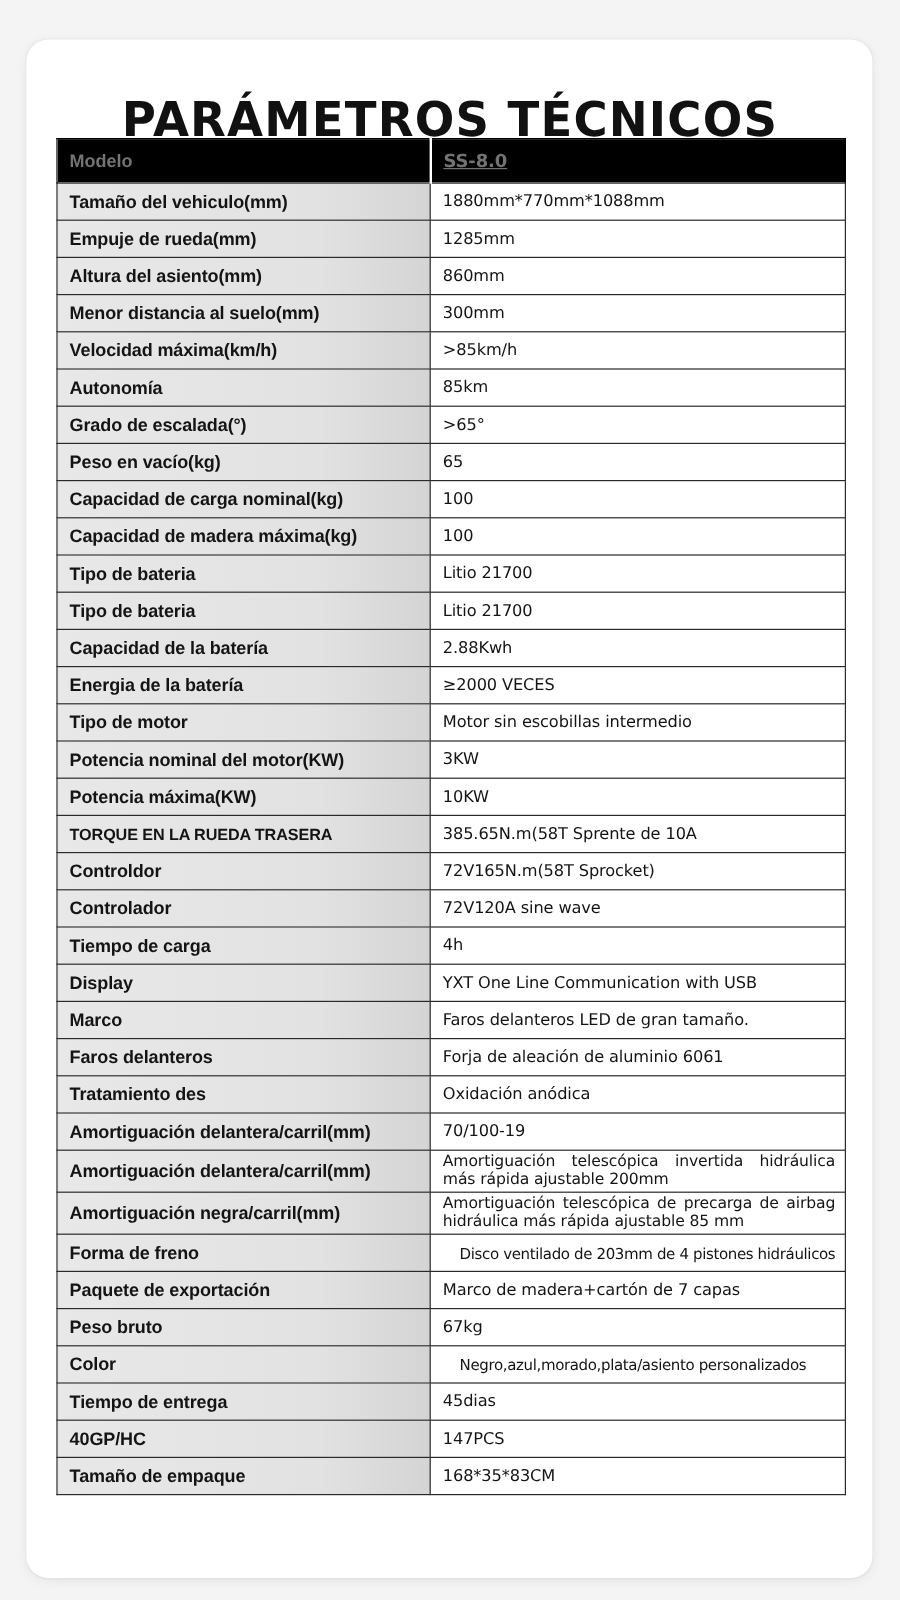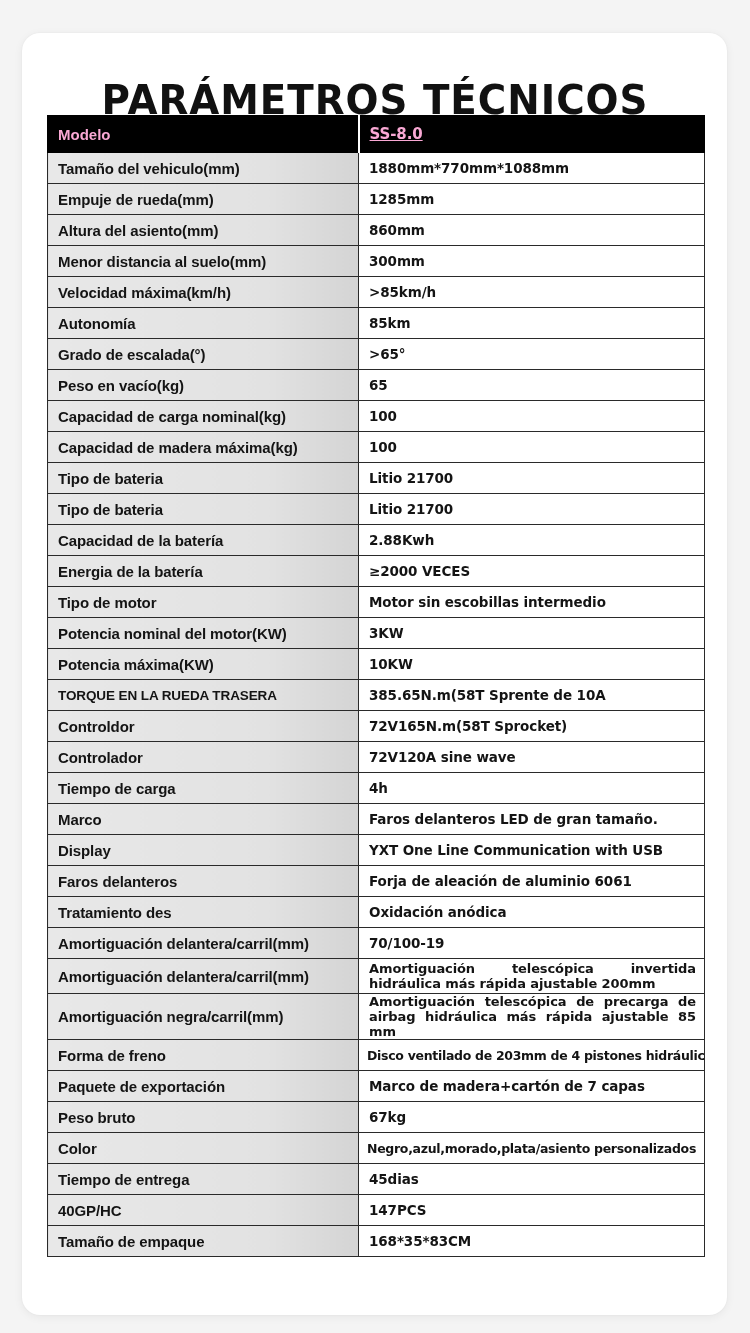--- a/index.html
+++ b/index.html
@@ -52,21 +52,21 @@
       font-size: 15px;
       color: #141414;
       white-space: nowrap;
       overflow: hidden;
       vertical-align: middle;
     }
     .spec-table col.c-label { width: 311px; }
     .spec-table col.c-value { width: 346px; }
     .spec-table tr.head td {
       background: #000000;
-      color: #f9a8d4;
+      color: #737373;
       font-weight: bold;
       height: 36px;
       border-color: #000000;
       font-size: 15px;
     }
     .spec-table tr.head td.value {
       border-left: 2px solid #ffffff;
       text-decoration: underline;
     }
     .spec-table td.label {
@@ -76,26 +76,25 @@
       letter-spacing: -0.1px;
     }
     .spec-table td.label.small {
       font-size: 13.5px;
     }
     .spec-table td.value {
       background: #ffffff;
       font-family: "DejaVu Sans", sans-serif;
       font-size: 13.5px;
       letter-spacing: -0.1px;
-      font-weight: bold;
     }
     .spec-table td.value.tight {
       font-size: 12.5px;
       letter-spacing: -0.3px;
-      padding-left: 8px;
+      padding-left: 24px;
     }
     .spec-table tr.tall td {
       height: 34px;
     }
     .spec-table tr.tall td.value {
       white-space: normal;
       text-align: justify;
       text-align-last: left;
       font-size: 13px;
       line-height: 15px;
@@ -197,26 +196,26 @@
       </tr>
     <tr>
         <td class="label">Controlador</td>
         <td class="value">72V120A sine wave</td>
       </tr>
     <tr>
         <td class="label">Tiempo de carga</td>
         <td class="value">4h</td>
       </tr>
     <tr>
+        <td class="label">Display</td>
+        <td class="value">YXT One Line Communication with USB</td>
+      </tr>
+    <tr>
         <td class="label">Marco</td>
         <td class="value">Faros delanteros LED de gran tamaño.</td>
-      </tr>
-    <tr>
-        <td class="label">Display</td>
-        <td class="value">YXT One Line Communication with USB</td>
       </tr>
     <tr>
         <td class="label">Faros delanteros</td>
         <td class="value">Forja de aleación de aluminio 6061</td>
       </tr>
     <tr>
         <td class="label">Tratamiento des</td>
         <td class="value">Oxidación anódica</td>
       </tr>
     <tr>

